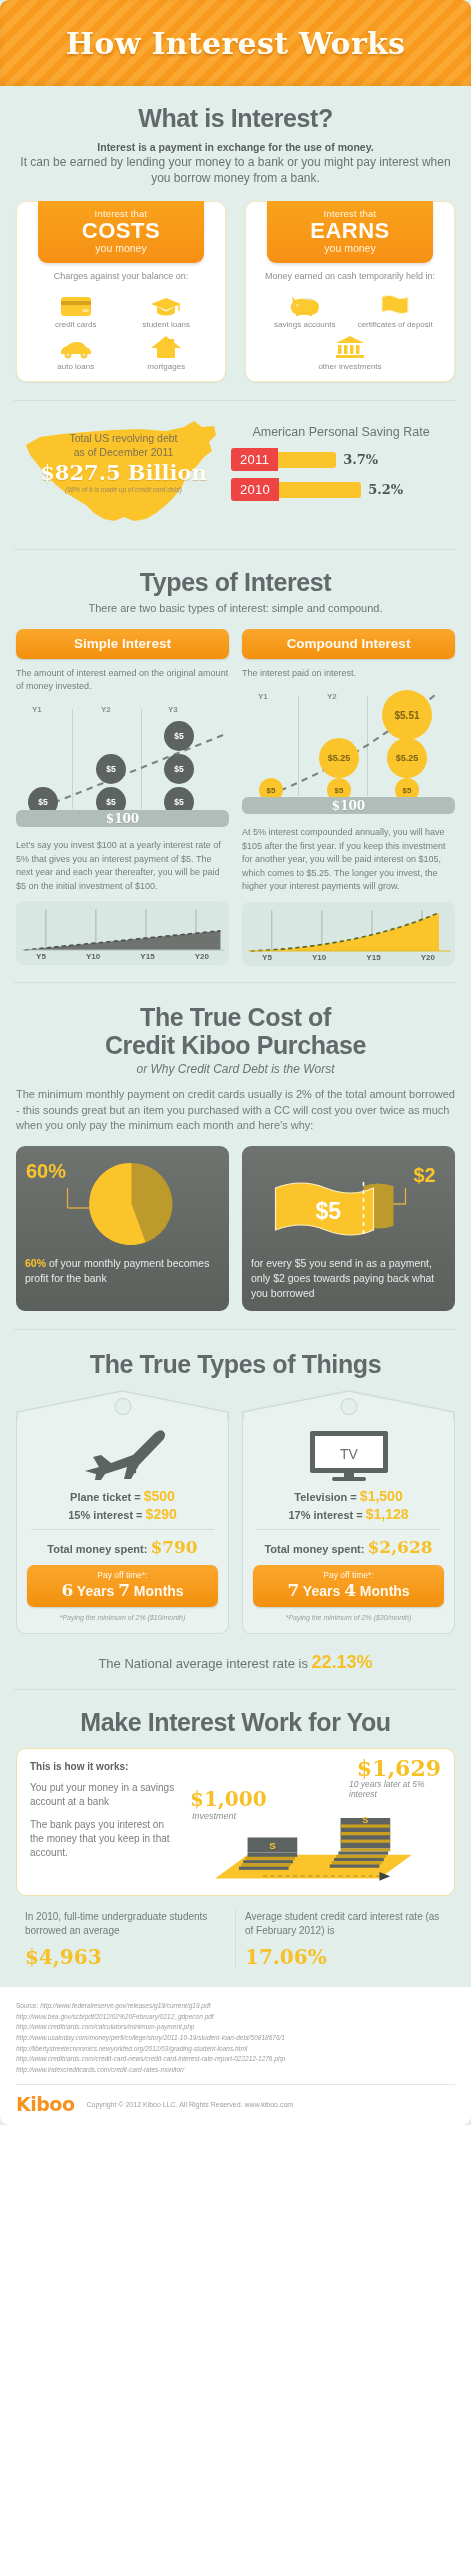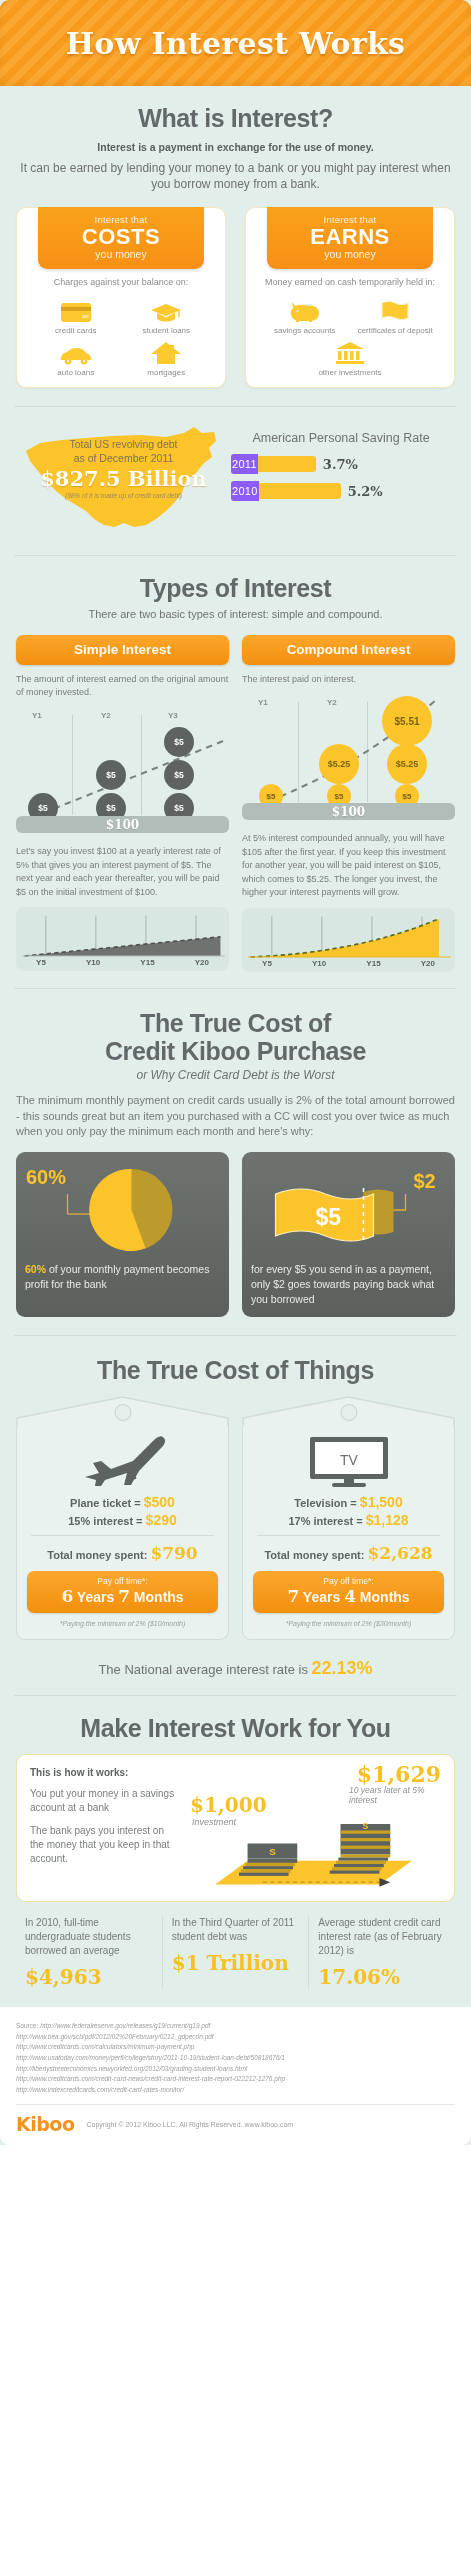--- a/index.html
+++ b/index.html
@@ -32,21 +32,21 @@
   h2.sec-title {
     font-size: 25px; font-weight: bold; color: #63696a;
     text-align: center; letter-spacing: -.4px; line-height: 1.12;
   }
   .sec-sub { text-align: center; font-size: 11px; color: #6f7573; line-height:1.45; }
   .divider { height:1px; background:#cfdfd9; margin: 0 14px; }
 
   
   .intro { padding-top: 18px; }
   .intro .lead { font-size: 10.5px; font-weight: bold; color:#5a6060; text-align:center; }
-  .intro .body { font-size: 12px; color:#6d7372; text-align:center; line-height:1.32; margin-top:8px;}
+  .intro .body { font-size: 12px; color:#6d7372; text-align:center; line-height:1.32; margin-top:2px;}
 
   .two-cards { display:flex; gap:19px; margin-top:14px; }
   .card {
     flex:1; background:#ffffff; border:1px solid #f4e6bf; border-radius:10px;
     padding: 0 8px 9px; box-shadow: 0 1px 2px rgba(0,0,0,.05);
     display:flex; flex-direction:column; align-items:center;
   }
   .pill {
     width: 86%; margin-top:-1px;
     background:linear-gradient(#f9a21b,#f79015);
@@ -69,21 +69,21 @@
   .map-svg { position:absolute; inset:0; }
   .map-text { position:absolute; inset:0; display:flex; flex-direction:column; align-items:center; padding-top:15px; }
   .map-text .t1 { font-size:10.5px; color:#7d7154; text-align:center; line-height:1.3; }
   .map-text .t2 { font-family:"DejaVu Serif",serif; font-size:21px; font-weight:bold; color:#fffdf4;
                   text-shadow:0 1px 1px rgba(160,110,10,.35); margin-top:1px;}
   .map-text .t3 { font-size:6.5px; font-style:italic; color:#9a8c63; margin-top:1px; }
 
   .saving { flex:1; padding-top:8px; padding-right:4px;}
   .saving h3 { font-size:12.5px; font-weight:normal; color:#6d7372; text-align:center; margin-bottom:9px;}
   .bar-row { display:flex; align-items:center; margin-bottom:7px; }
-  .bar-year { background:#8b5cf6; color:#fff; font-size:11px; padding:4px 1px; border-radius:3px 0 0 3px; letter-spacing:.3px;}
+  .bar-year { background:#ef4444; color:#fff; font-size:13px; padding:4px 9px; border-radius:3px 0 0 3px; letter-spacing:.3px;}
   .bar-fill { height:16px; background:#fcc42b; border-radius:0 3px 3px 0; }
   .bar-val { font-family:"DejaVu Serif",serif; font-weight:bold; font-size:13px; color:#4f5453; margin-left:7px;}
 
   
   .types { padding-top:18px; }
   .tab-row { display:flex; gap:13px; margin-top:12px; }
   .tab {
     flex:1; text-align:center; padding:7px 0 8px;
     background:linear-gradient(#fba72c,#f3900f);
     border-radius:7px; color:#fffaf0; font-size:13.5px; font-weight:bold;
@@ -452,21 +452,21 @@
           <line x1="110" y1="26" x2="110" y2="78" stroke="#ffffff" stroke-width="1.6" stroke-dasharray="4 4"></line>
         </svg>
         <div class="cap">for every $5 you send in as a payment, only $2 goes towards paying back what you borrowed</div>
       </div>
     </div>
   </div>
 
   <div class="divider" style="margin-top:18px"></div>
 
   <div class="section tcot">
-    <h2 class="sec-title">The True Cost of Things</h2>
+    <h2 class="sec-title">The True Types of Things</h2>
 
     <div class="tag-row">
 
       <div class="tag">
         <div class="tag-top">
           <svg width="100%" height="30" viewBox="0 0 206 30" preserveAspectRatio="none">
             <path d="M1 30 L1 22 L103 1 L205 22 L205 30" fill="#e9f2ee" stroke="#cfdcd7" stroke-width="1.5"></path>
           </svg>
           <div class="tag-hole"></div>
         </div>
@@ -570,24 +570,20 @@
       </div>
     </div>
   </div>
 
   <div class="stats">
     <div class="stat">
       <p>In 2010, full-time undergraduate students borrowed an average</p>
       <div class="num">$4,963</div>
     </div>
     <div class="stat">
-      <p>In the Third Quarter of 2011 student debt was</p>
-      <div class="num">$1 Trillion</div>
-    </div>
-    <div class="stat">
       <p>Average student credit card interest rate (as of February 2012) is</p>
       <div class="num">17.06%</div>
     </div>
   </div>
 
   <div class="footer">
     <div class="src">
       <div><span class="lbl">Source: </span><span>http://www.federalreserve.gov/releases/g19/current/g19.pdf</span></div>
       <div>http://www.bea.gov/scb/pdf/2012/02%20February/0212_gdpecon.pdf</div>
       <div>http://www.creditcards.com/calculators/minimum-payment.php</div>

